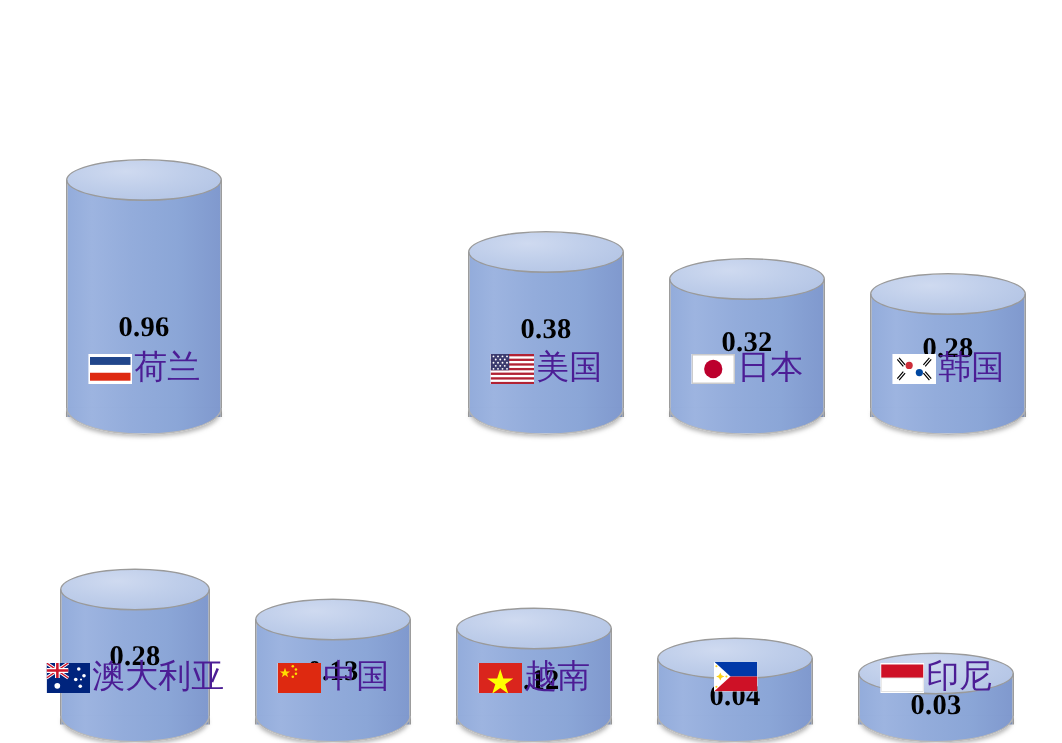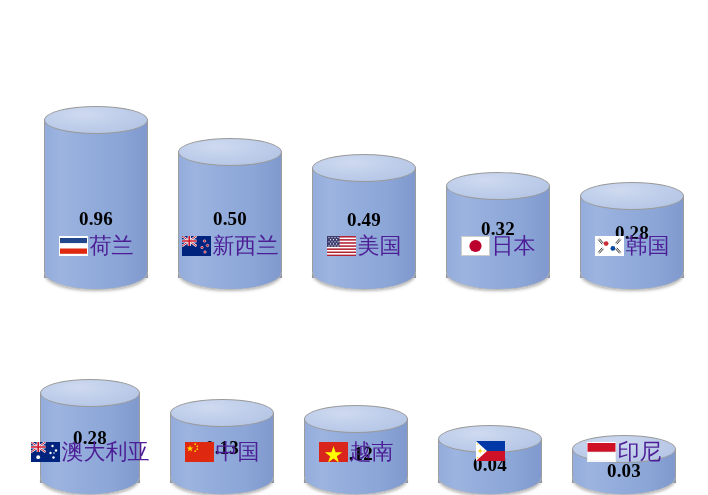--- a/index.html
+++ b/index.html
@@ -164,55 +164,30 @@
               <rect x="1" y="12.5" width="27" height="5.3" fill="#DE2910"></rect>
             </svg>
           </span>
           <span class="label-text">荷兰</span>
         </div>
       </div>
     </div>
 
     <div class="bar-group" style="left:178px; width:104px; height:290px;">
       <div class="cyl-area" style="width:104px;height:290px;">
-        <div class="cylinder" style="height:152px;">
-          <div class="cyl-body" style="top:14px;bottom:12px;"></div>
-          <div class="cyl-bottom" style="height:18px;"></div>
-          <div class="cyl-top" style="height:28px;"></div>
-          <div class="bar-value" style="top:70px;">0.50</div>
-        </div>
-        <div class="bar-label" style="left:0;right:0;top:235px;">
-          <span class="flag">
-            <svg width="29" height="20" viewBox="0 0 29 20">
-              <rect x="0" y="0" width="29" height="20" fill="#00247D"></rect>
-              <g>
-                <rect x="0" y="0" width="14.5" height="10" fill="#00247D"></rect>
-                <path d="M0,0 L14.5,10 M14.5,0 L0,10" stroke="#ffffff" stroke-width="2.2"></path>
-                <path d="M0,0 L14.5,10 M14.5,0 L0,10" stroke="#CC142B" stroke-width="1"></path>
-                <path d="M7.25,0 V10 M0,5 H14.5" stroke="#ffffff" stroke-width="3.2"></path>
-                <path d="M7.25,0 V10 M0,5 H14.5" stroke="#CC142B" stroke-width="1.7"></path>
-              </g>
-              <circle cx="22.5" cy="5" r="1.25" fill="#CC142B" stroke="#fff" stroke-width="0.5"></circle>
-              <circle cx="25.5" cy="9.5" r="1.25" fill="#CC142B" stroke="#fff" stroke-width="0.5"></circle>
-              <circle cx="20" cy="11.5" r="1.25" fill="#CC142B" stroke="#fff" stroke-width="0.5"></circle>
-              <circle cx="23" cy="16" r="1.25" fill="#CC142B" stroke="#fff" stroke-width="0.5"></circle>
-            </svg>
-          </span>
-          <span class="label-text">新西兰</span>
-        </div>
       </div>
     </div>
 
     <div class="bar-group" style="left:312px; width:104px; height:290px;">
       <div class="cyl-area" style="width:104px;height:290px;">
         <div class="cylinder" style="height:136px;">
           <div class="cyl-body" style="top:14px;bottom:12px;"></div>
           <div class="cyl-bottom" style="height:18px;"></div>
           <div class="cyl-top" style="height:28px;"></div>
-          <div class="bar-value" style="top:55px;">0.49</div>
+          <div class="bar-value" style="top:55px;">0.38</div>
         </div>
         <div class="bar-label" style="left:0;right:0;top:235px;">
           <span class="flag">
             <svg width="29" height="20" viewBox="0 0 29 20">
               <rect x="0" y="0" width="29" height="20" fill="#ffffff"></rect>
               <g fill="#B22234">
                 <rect x="0" y="0" width="29" height="1.55"></rect>
                 <rect x="0" y="3.1" width="29" height="1.55"></rect>
                 <rect x="0" y="6.2" width="29" height="1.55"></rect>
                 <rect x="0" y="9.3" width="29" height="1.55"></rect>

